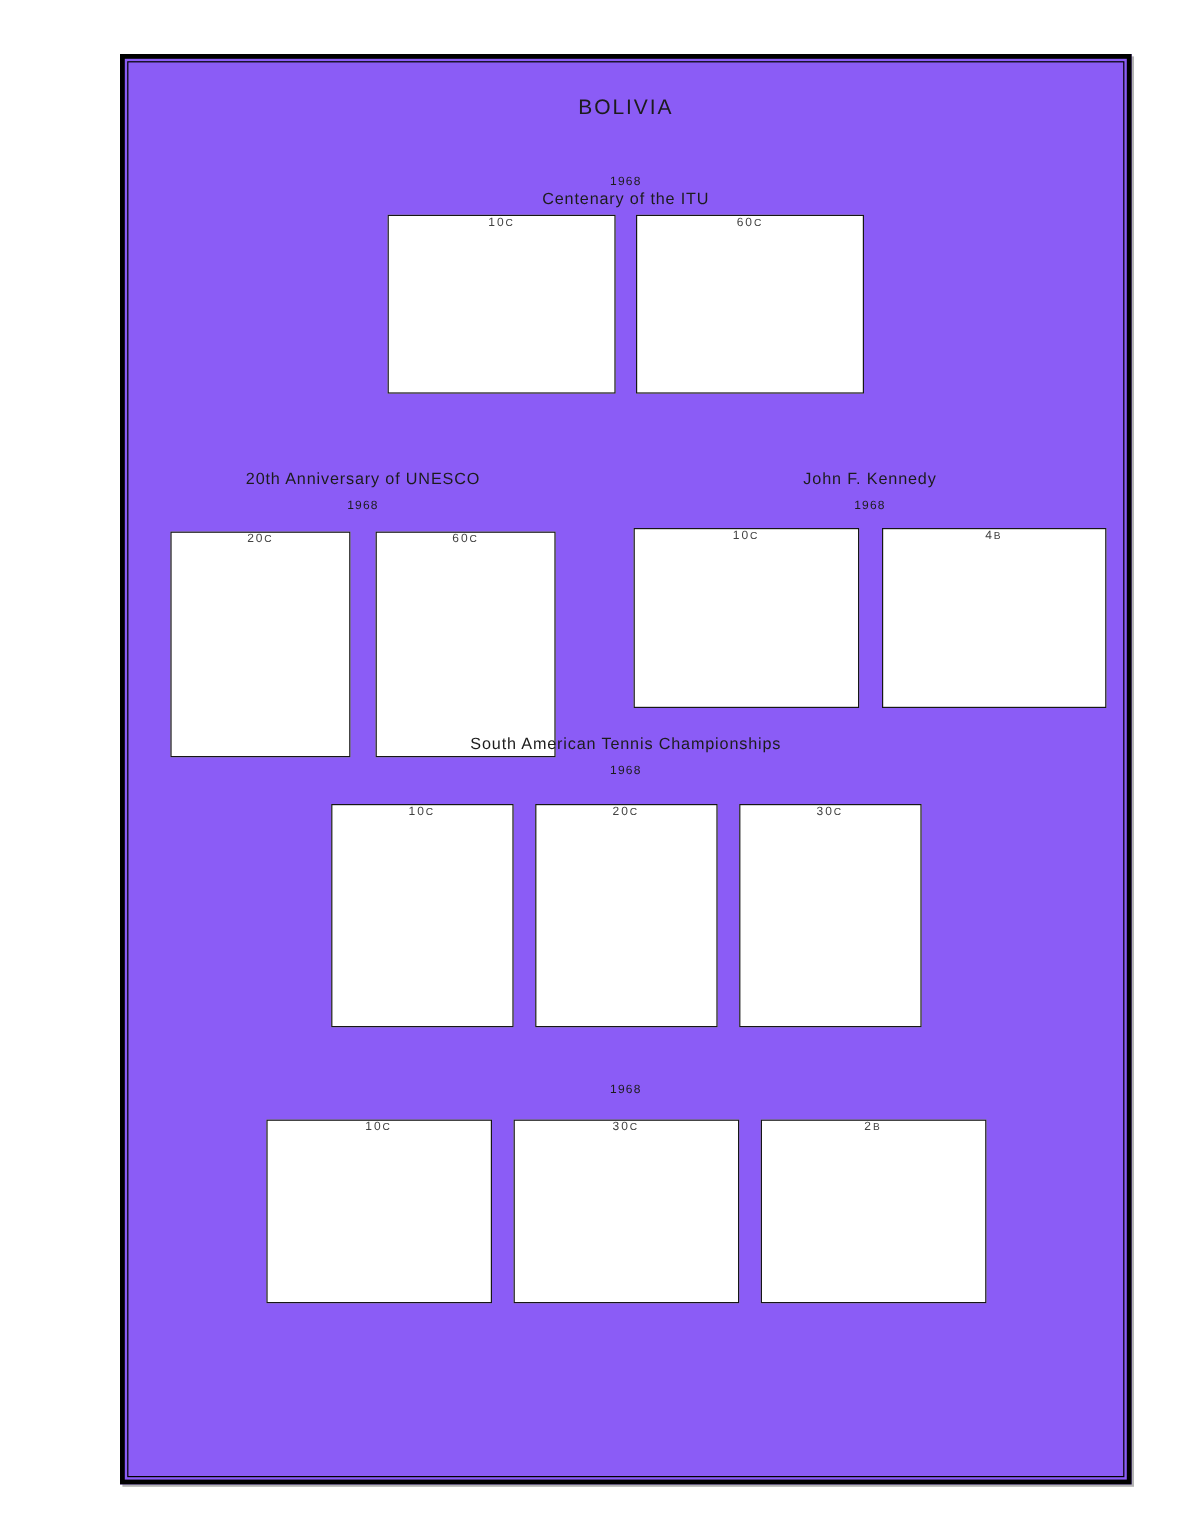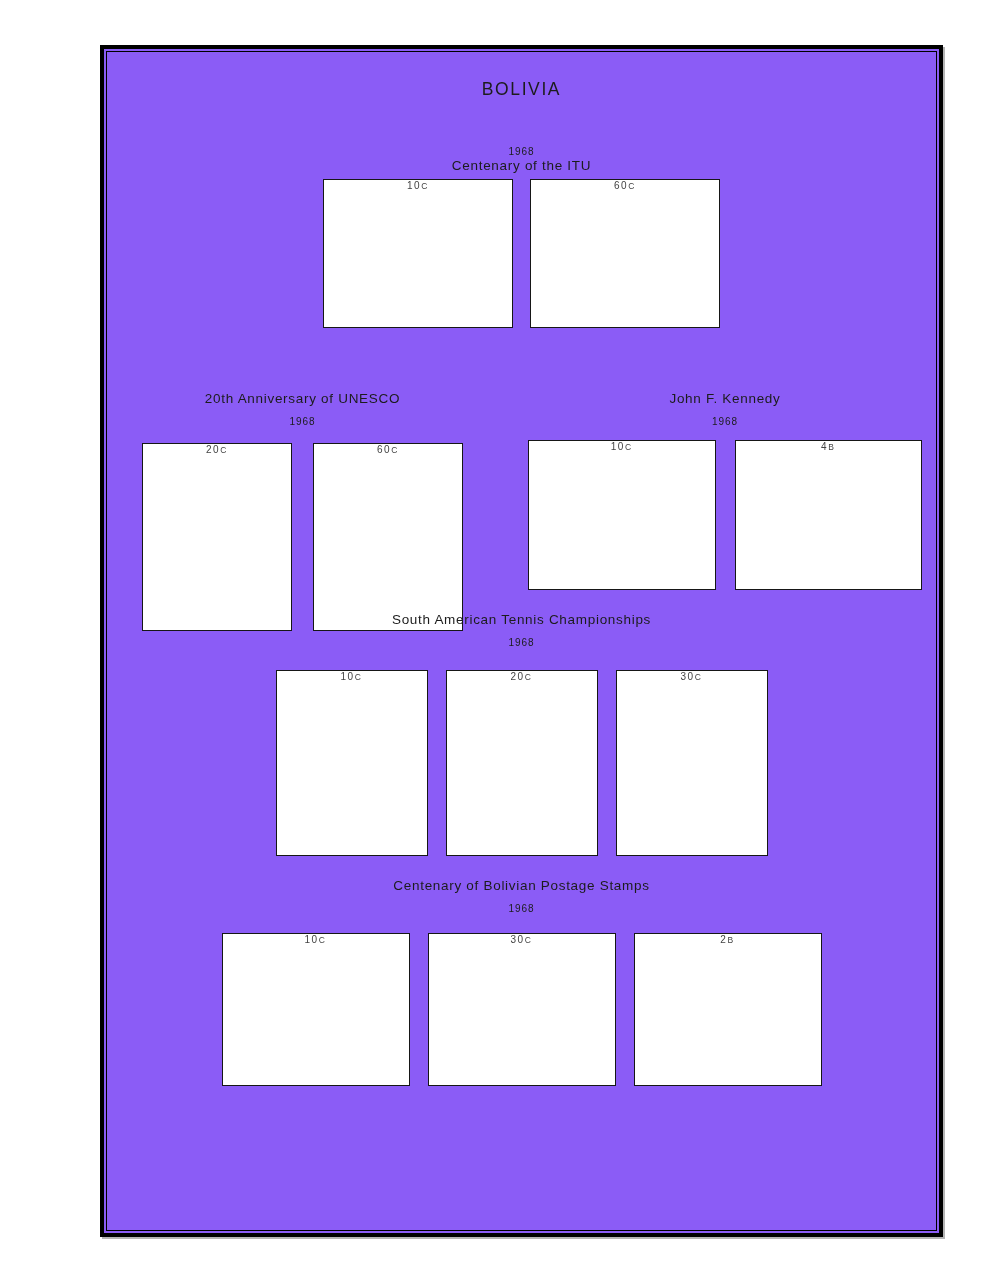--- a/index.html
+++ b/index.html
@@ -208,21 +208,20 @@
             </span>
         </div>
         <div class="stamp box-tennis">
           <span class="denom">
               <span class="v">30</span>
               <span class="u">C</span>
             </span>
         </div>
       </div>
 
-      <div class="sec-title t-post">Centenary of Bolivian Postage Stamps</div>
       <div class="sec-year y-post">1968</div>
       <div class="stamp-row r-post">
         <div class="stamp box-post">
           <span class="denom">
               <span class="v">10</span>
               <span class="u">C</span>
             </span>
         </div>
         <div class="stamp box-post">
           <span class="denom">

